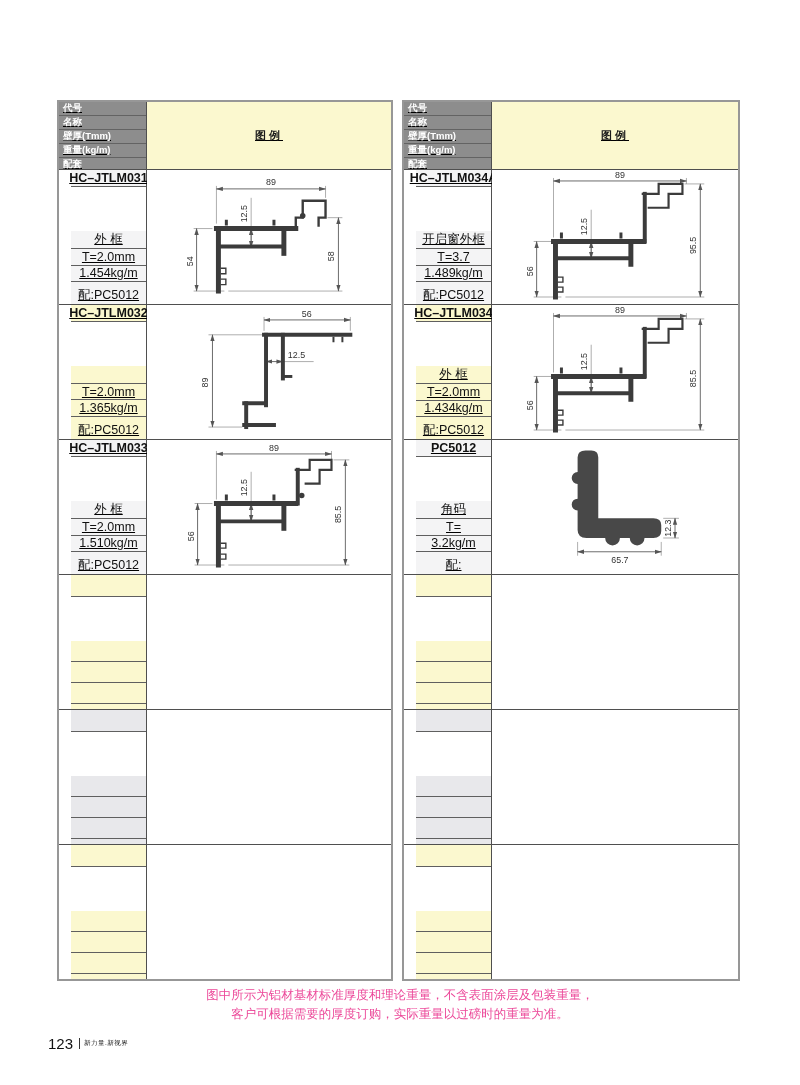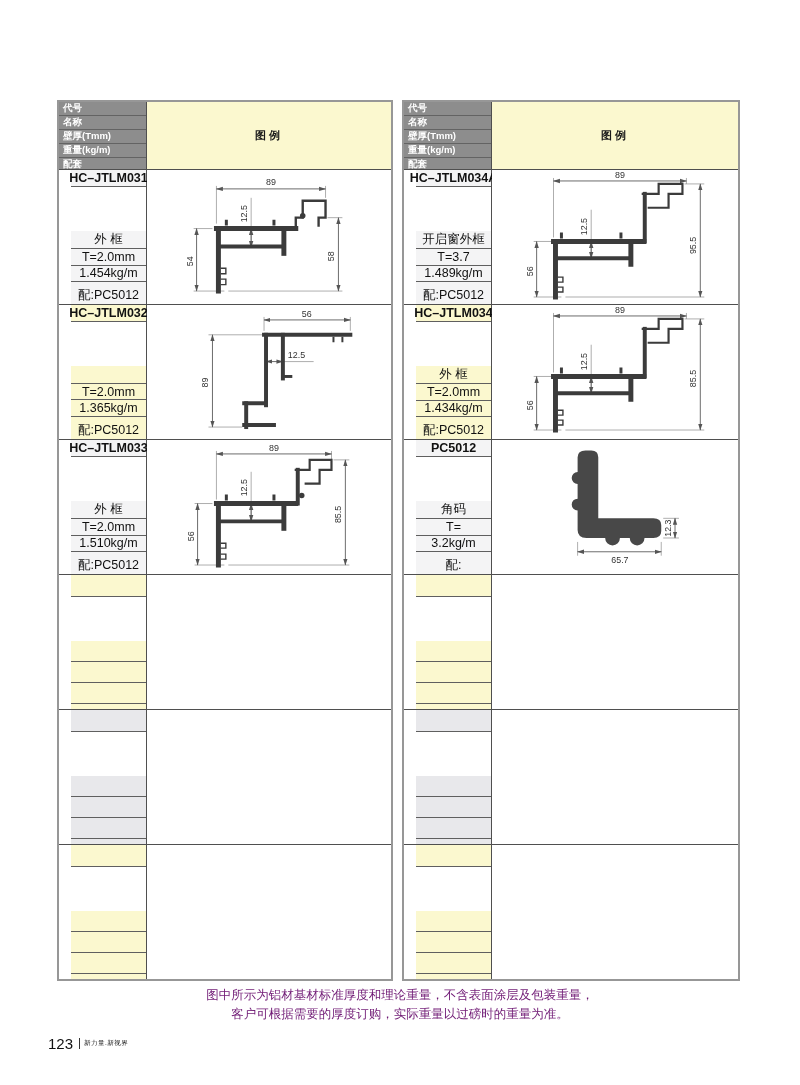--- a/index.html
+++ b/index.html
@@ -1,19 +1,19 @@
 <!DOCTYPE html>
 <html><head>
 <meta charset="utf-8">
 <style>
   * { box-sizing: border-box; margin: 0; padding: 0; }
   body { width: 800px; height: 1085px; background: #fff; font-family: "Liberation Sans", sans-serif; }
   .page { position: relative; width: 800px; height: 1085px; background: #ffffff; overflow: hidden; }
 
-  .spec-table { position: absolute; top: 100px; height: 881px; border: 2px solid #979797; background: #fff; }
+  .spec-table { position: absolute; top: 100px; height: 881px; border: 2px solid #979797; background: #fff; text-decoration: underline; }
   .spec-table.left  { left: 57px;  width: 336px; }
   .spec-table.right { left: 402px; width: 338px; }
 
   .thead { display: flex; height: 67px; }
   .thead-labels { width: 88px; display: flex; flex-direction: column; background: #8d8d8d; border-right: 1.5px solid #4f4f4f; }
   .thead-bar { flex: 1; display: flex; align-items: center; padding-left: 4px; color: #ffffff; font-weight: bold; font-size: 9.5px; border-bottom: 1px solid #636363; white-space: nowrap; }
   .thead-bar:last-child { border-bottom: none; }
   .thead-legend { flex: 1; background: #fbf8cf; display: flex; align-items: center; justify-content: center; font-weight: bold; font-size: 11px; letter-spacing: 3px; color: #1a1a1a; }
 
   .row { display: flex; height: 135px; border-top: 1.5px solid #4f4f4f; }
@@ -28,21 +28,21 @@
   .bg-yellow .cell { background: #fbf8cf; }
   .bg-gray   .cell { background: #e8e8eb; }
   .diagram { flex: 1; background: #ffffff; position: relative; }
   .diagram svg { display: block; width: 100%; height: 100%; }
 
   .profile { stroke: #3b3b3b; fill: none; stroke-linecap: square; }
   .dim { stroke: #5a5a5a; stroke-width: 0.9; fill: none; }
   .ext { stroke: #8a8a8a; stroke-width: 0.7; fill: none; }
   .dimt { font-size: 9px; fill: #333; font-family: "Liberation Sans", sans-serif; }
 
-  .note { position: absolute; top: 986px; left: 0; width: 800px; text-align: center; font-size: 12.5px; line-height: 19px; color: #701a75; }
+  .note { position: absolute; top: 986px; left: 0; width: 800px; text-align: center; font-size: 12.5px; line-height: 19px; color: #ec4899; }
   .pagefoot { position: absolute; top: 1035px; left: 48px; display: flex; align-items: center; }
   .pagenum { font-weight: normal; font-size: 15px; color: #111; }
   .footdiv { width: 1px; height: 11px; background: #333; margin: 0 4px 0 6px; }
   .slogan { font-size: 6.5px; color: #222; letter-spacing: 0.5px; }
 </style>
 </head>
 <body>
 
 <div class="page">
 

